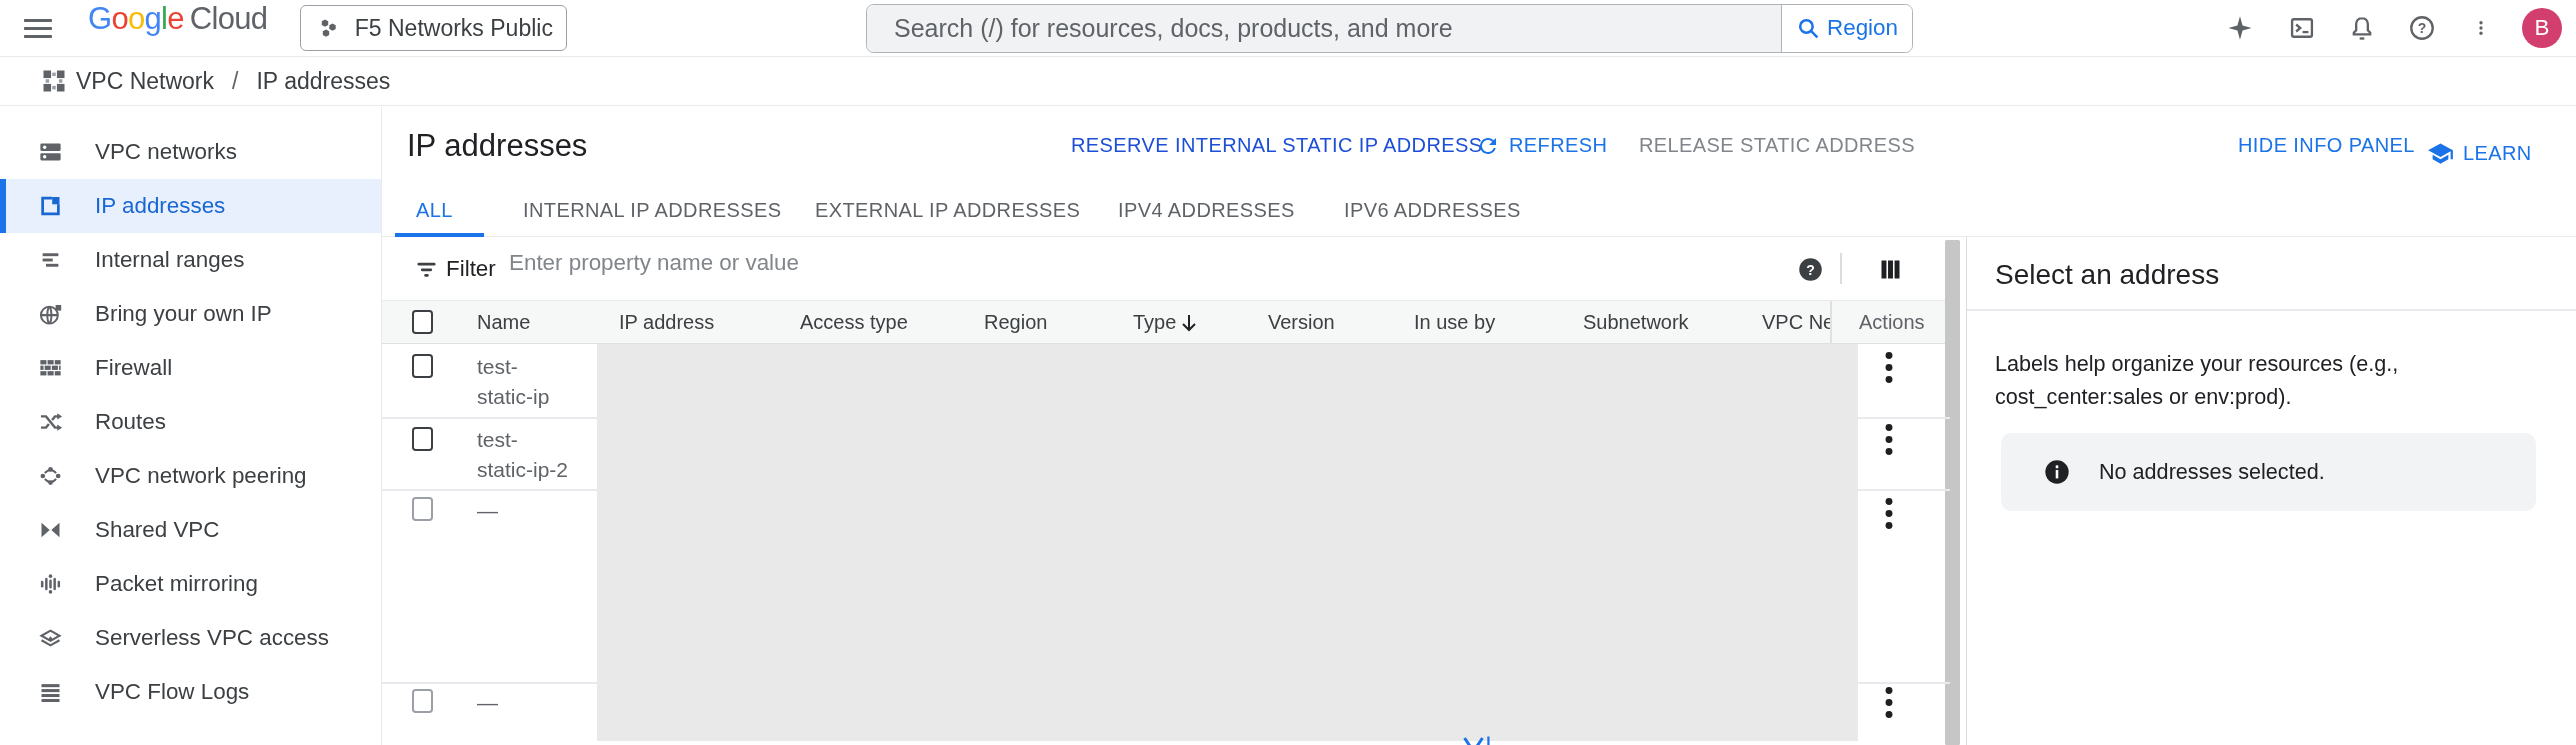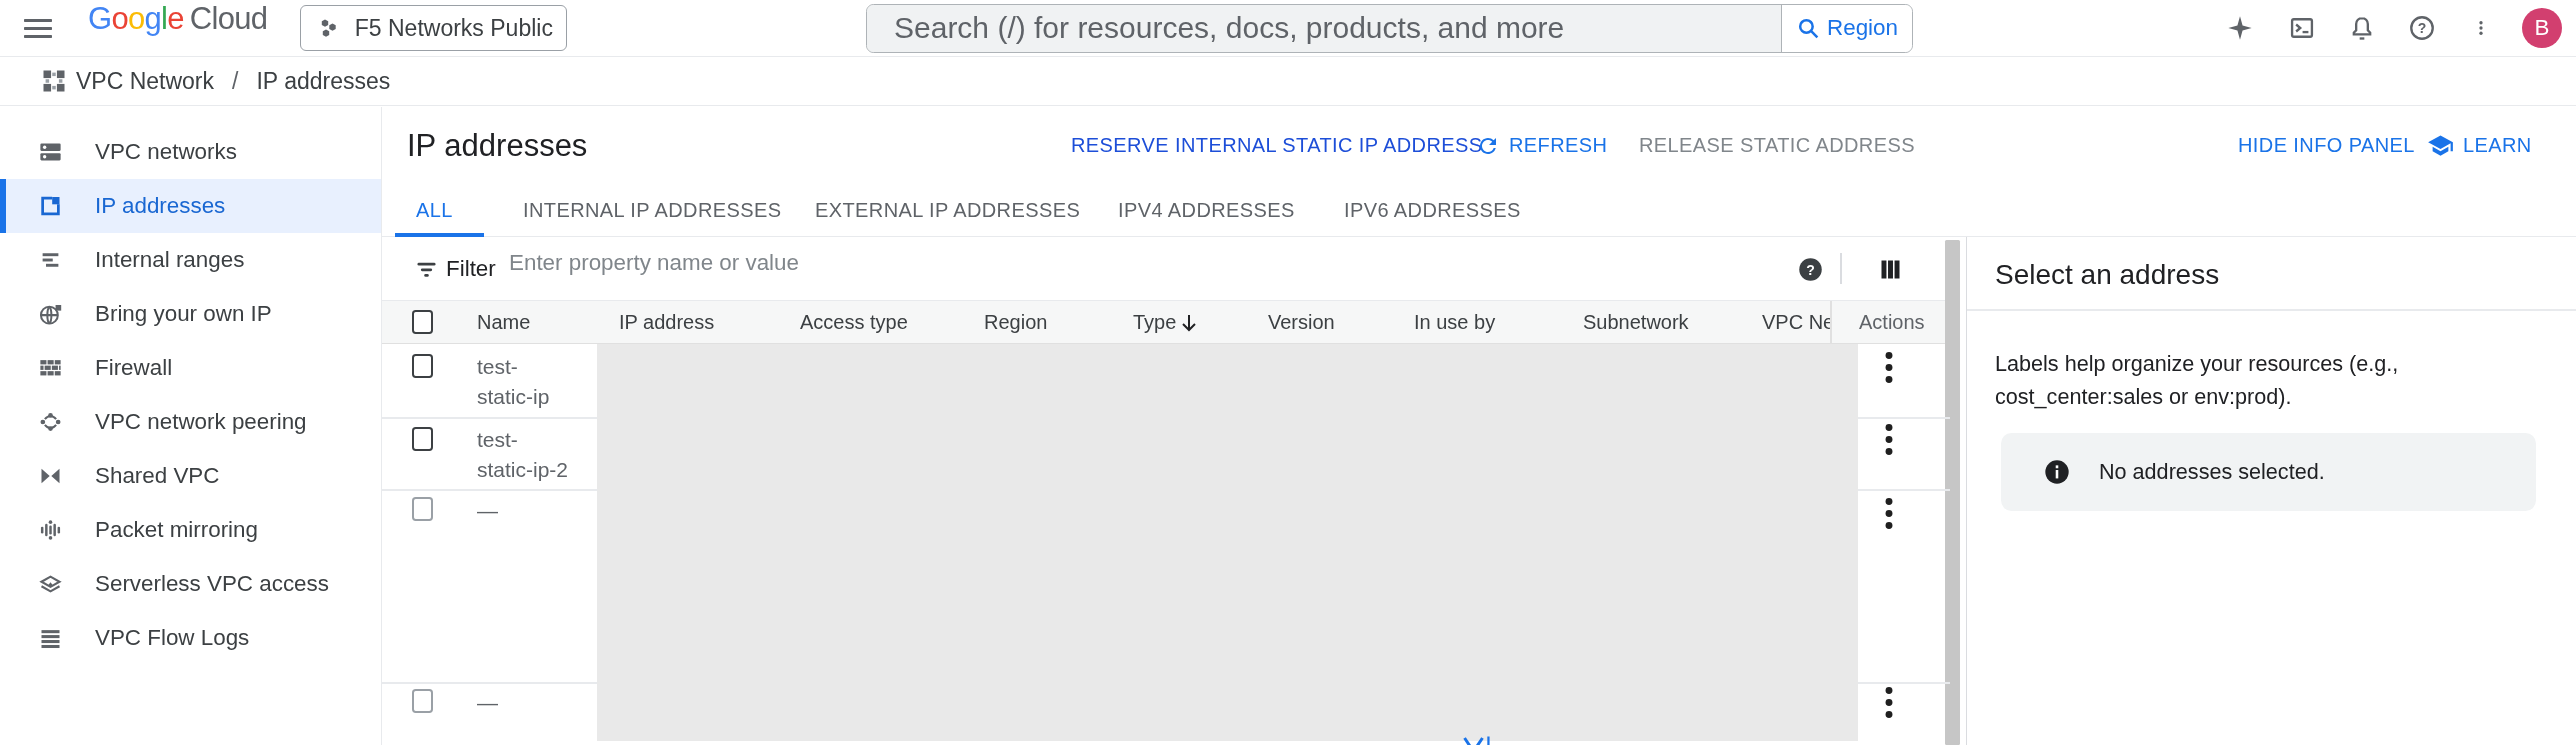--- a/index.html
+++ b/index.html
@@ -14,21 +14,21 @@
   .topbar { position:absolute; left:0; top:0; width:2576px; height:57px; background:#fff; border-bottom:1.5px solid #e8eaed; }
   .hamburger { position:absolute; left:24px; top:18.6px; width:28px; height:21px; cursor:pointer; }
   .hamburger div { position:absolute; left:0; width:28px; height:3px; background:#5f6368; border-radius:0.7px; }
   .hamburger div:nth-child(1){ top:0; } .hamburger div:nth-child(2){ top:8.2px; } .hamburger div:nth-child(3){ top:16.4px; }
   .logo { position:absolute; left:88px; top:1px; font-size:31px; letter-spacing:-0.7px; white-space:nowrap; }
   .logo .cloud { color:#5f6368; margin-left:6px; }
   .project-chip { position:absolute; left:300px; top:5.2px; width:267px; height:46px; border:1.5px solid #9aa0a6; border-radius:6px;
     display:flex; align-items:center; padding-left:16.4px; gap:13.4px; background:#fff; }
   .project-chip .chip-label { font-size:23px; color:#3c4043; }
   .searchbox { position:absolute; left:866px; top:3.7px; width:1047px; height:49px; border:1.5px solid #aeb3b7; border-radius:7.5px; display:flex; overflow:hidden; background:#f0f2f3; }
-  .searchbox input { flex:1; border:0; outline:none; background:#f0f2f3; font-family:"Liberation Sans",sans-serif; font-size:30px; color:#3c4043; padding-left:27px; }
+  .searchbox input { flex:1; border:0; outline:none; background:#f0f2f3; font-family:"Liberation Sans",sans-serif; font-size:25px; color:#3c4043; padding-left:27px; }
   .searchbox input::placeholder { color:#5f6368; }
   .search-btn { width:131px; background:#fff; border-left:1.5px solid #aeb3b7; display:flex; align-items:center; justify-content:center; gap:6px; cursor:pointer; }
   .search-btn span { color:#1a73e8; font-size:22.4px; font-weight:500; }
   .tb-icon { position:absolute; top:14px; width:28px; height:28px; cursor:pointer; }
   .avatar { position:absolute; left:2522px; top:8.2px; width:40px; height:40px; border-radius:50%; background:#d23f6f;
     display:flex; align-items:center; justify-content:center; color:#fff; font-size:22.4px; cursor:pointer; }
 
   
   .crumbbar { position:absolute; left:0; top:57px; width:2576px; height:49px; background:#fff; border-bottom:1.5px solid #e8eaed; }
   .crumb-icon { position:absolute; left:40px; top:10.4px; width:28px; height:28px; }
@@ -46,21 +46,21 @@
 
   
   .main-header { position:absolute; left:382px; top:107px; width:2194px; height:78px; background:#fff; border-bottom:1.5px solid #dadce0; }
   .page-title { position:absolute; left:25px; top:50%; transform:translateY(-50%); font-size:31px; color:#202124; }
   .hbtn { position:absolute; top:0; height:100%; display:flex; align-items:center; gap:9px; font-size:20px; font-weight:500; letter-spacing:0.4px; cursor:pointer; white-space:nowrap; }
   .btn-external { left:261px; top:12.7px; height:52px; width:400px; background:#e6e6e6; border-radius:6px; justify-content:center; color:#1f1f1f; }
   .btn-internal { left:689px; color:#1d4ed8; }
   .btn-refresh  { left:1094px; color:#1a73e8; }
   .btn-release  { left:1257px; color:#80868b; cursor:default; }
   .btn-hideinfo { left:1856px; color:#1a73e8; }
-  .btn-learn    { left:2045px; color:#1a73e8; }
+  .btn-learn    { left:2045px; color:#1a73e8;margin-top:8px; }
 
   
   .tabs { position:absolute; left:382px; top:184px; width:2194px; height:53px; background:#fff; border-bottom:1.5px solid #e8eaed; }
   .tab { position:absolute; top:0; height:100%; display:flex; align-items:center; font-size:20px; font-weight:500; letter-spacing:0.4px; color:#5f6368; cursor:pointer; white-space:nowrap; }
   .tab.active { color:#1a73e8; }
   .tab-all { left:34px; } .tab-int { left:141px; } .tab-ext { left:433px; } .tab-v4 { left:736px; } .tab-v6 { left:962px; }
   .tab-underline { position:absolute; left:13.4px; bottom:-1.5px; width:89px; height:4.5px; background:#1a73e8; }
 
   
   .filter-row { position:absolute; left:382px; top:237px; width:1568px; height:64px; background:#fff; border-bottom:1.5px solid #e8eaed; }
@@ -245,20 +245,34 @@
             <rect x="19.6" y="9.9" width="1.4" height="3.8"></rect>
             <rect x="3" y="14.8" width="5.4" height="3.8"></rect>
             <rect x="9.4" y="14.8" width="5.4" height="3.8"></rect>
             <rect x="15.8" y="14.8" width="5.2" height="3.8"></rect>
           </g>
       </svg>
       <span class="side-label">Firewall</span>
     </div>
     <div class="side-item">
       <svg class="side-icon" viewBox="0 0 24 24">
+        <g fill="none" stroke="#5f6368" stroke-width="2.2">
+            <path d="M3.5 7h4.5l8 10h3"></path>
+            <path d="M3.5 17H8l2.6-3.2"></path>
+            <path d="M13.4 10.2L16 7h3"></path>
+          </g>
+        <g fill="#5f6368">
+            <path d="M18 4.2L22.3 7 18 9.8z"></path>
+            <path d="M18 14.2L22.3 17 18 19.8z"></path>
+          </g>
+      </svg>
+      <span class="side-label">Routes</span>
+    </div>
+    <div class="side-item">
+      <svg class="side-icon" viewBox="0 0 24 24">
         <g fill="none" stroke="#5f6368" stroke-width="1.8">
             <path d="M7 9.5c3-3.8 7-3.8 10 0M7 14.5c3 3.8 7 3.8 10 0"></path>
           </g>
         <g fill="#5f6368">
             <circle cx="5.2" cy="12" r="2.1"></circle>
             <circle cx="18.8" cy="12" r="2.1"></circle>
             <circle cx="12" cy="6.2" r="2.1"></circle>
             <circle cx="12" cy="17.8" r="2.1"></circle>
           </g>
       </svg>

